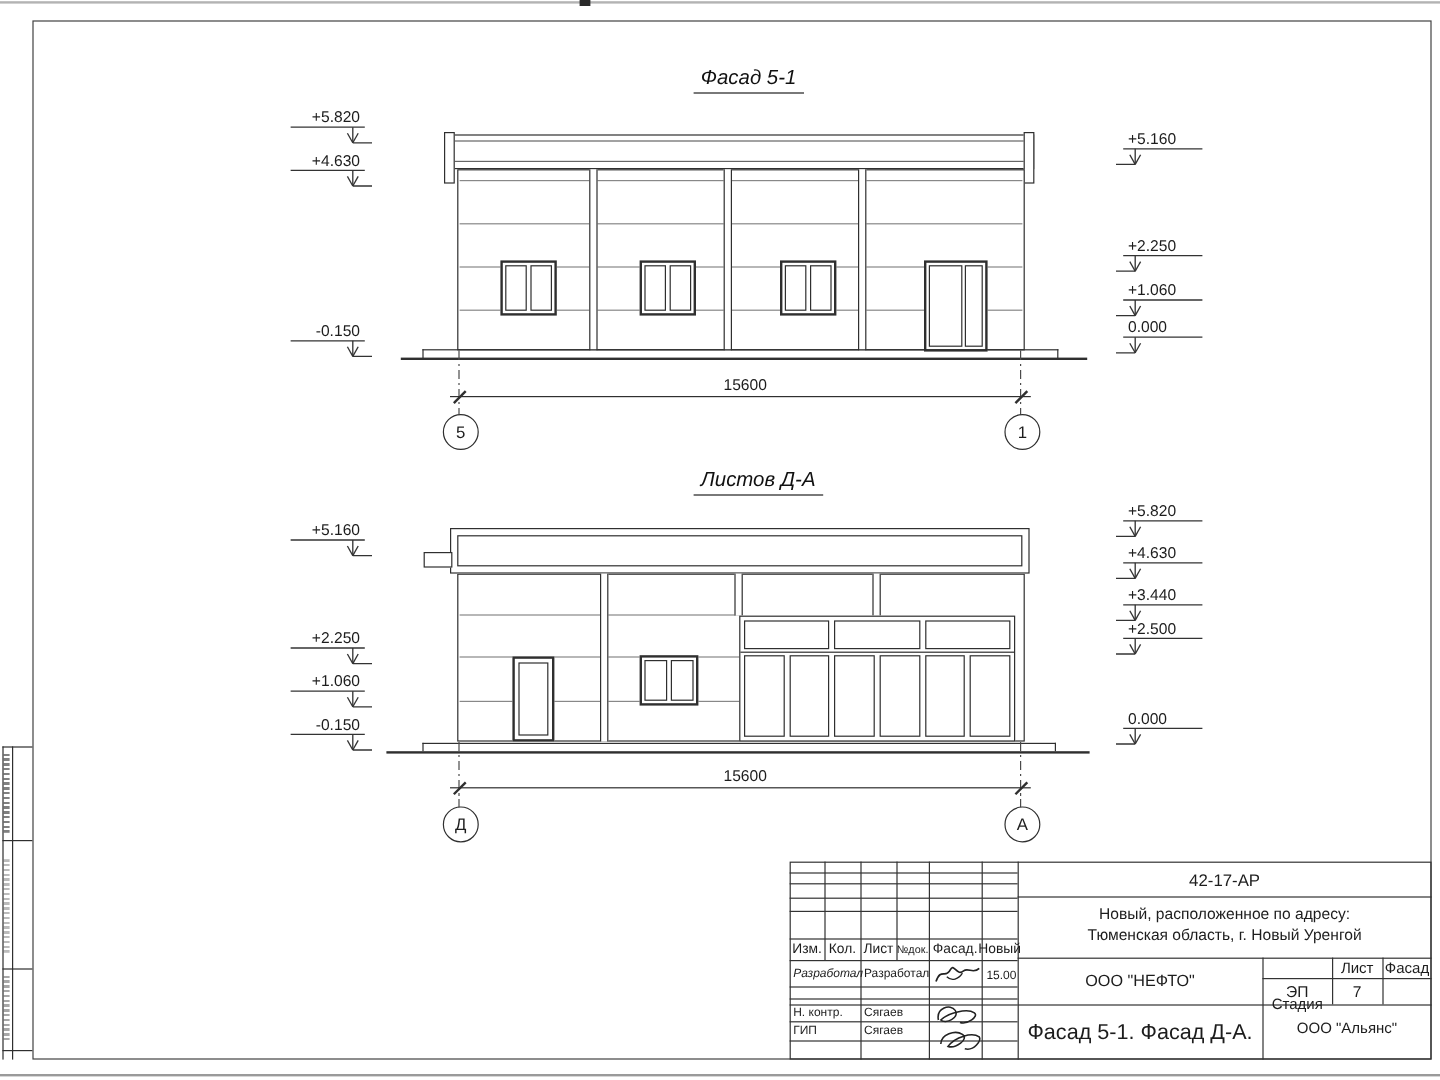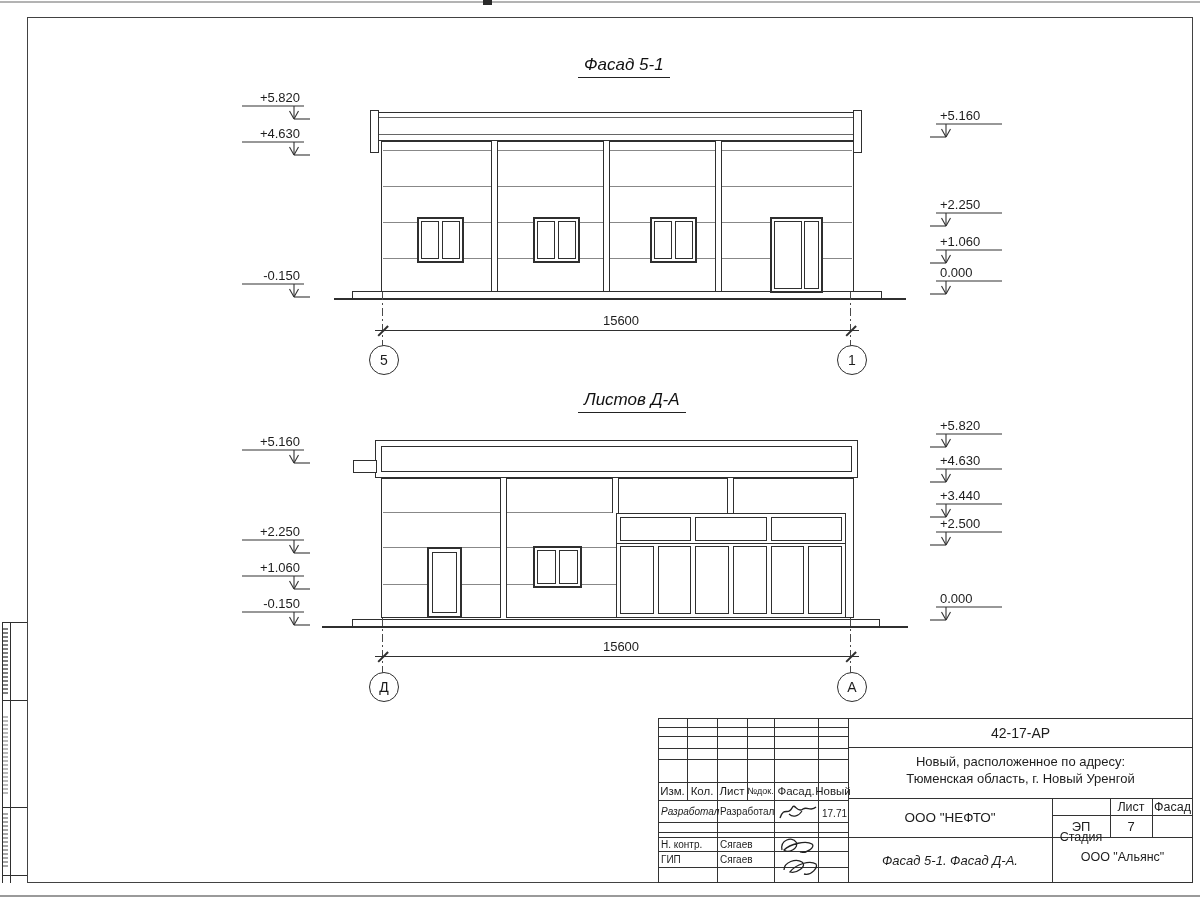--- a/index.html
+++ b/index.html
@@ -335,21 +335,21 @@
 
     <div class="tb-txt ctr" style="left:658px;top:783px;width:29px;height:16px;font-size:11.5px;">Изм.</div>
     <div class="tb-txt ctr" style="left:687px;top:783px;width:30px;height:16px;font-size:11.5px;">Кол.</div>
     <div class="tb-txt ctr" style="left:717px;top:783px;width:30px;height:16px;font-size:11.5px;">Лист</div>
     <div class="tb-txt ctr" style="left:747px;top:783px;width:27px;height:16px;font-size:9px;">№док.</div>
     <div class="tb-txt ctr" style="left:774px;top:783px;width:44px;height:16px;font-size:11.5px;">Фасад.</div>
     <div class="tb-txt ctr" style="left:818px;top:783px;width:30px;height:16px;font-size:11.5px;">Новый</div>
 
     <div class="tb-txt" style="left:661px;top:806px;font-size:10px;font-style:italic;">Разработал</div>
     <div class="tb-txt" style="left:720px;top:806px;font-size:10px;">Разработал</div>
-    <div class="tb-txt" style="left:822px;top:808px;font-size:10px;">17.71</div>
+    <div class="tb-txt" style="left:822px;top:808px;font-size:10px;">15.00</div>
     <div class="tb-txt" style="left:661px;top:839px;font-size:10px;">Н. контр.</div>
     <div class="tb-txt" style="left:720px;top:839px;font-size:10px;">Сягаев</div>
     <div class="tb-txt" style="left:661px;top:854px;font-size:10px;">ГИП</div>
     <div class="tb-txt" style="left:720px;top:854px;font-size:10px;">Сягаев</div>
 
     <svg class="abs" style="left:777px;top:800px;" width="42" height="24" viewBox="0 0 42 24">
       <path d="M3,18 C7,6 11,16 15,8 C18,2 20,14 26,9 C30,6 34,12 39,7" fill="none" stroke="#222" stroke-width="1.4"></path>
       <path d="M12,14 C16,18 22,16 25,11" fill="none" stroke="#222" stroke-width="1.1"></path>
     </svg>
     <svg class="abs" style="left:776px;top:834px;" width="44" height="46" viewBox="0 0 44 46">
@@ -368,17 +368,17 @@
     <div class="tb-txt ctr" style="left:848px;top:724px;width:345px;height:18px;font-size:14px;">42-17-АР</div>
     <div class="tb-txt ctr" style="left:848px;top:753px;width:345px;height:17px;font-size:13px;">Новый, расположенное по адресу:</div>
     <div class="tb-txt ctr" style="left:848px;top:770px;width:345px;height:17px;font-size:13px;">Тюменская область, г. Новый Уренгой</div>
     <div class="tb-txt ctr" style="left:848px;top:798px;width:204px;height:39px;font-size:13.5px;">ООО "НЕФТО"</div>
     <div class="tb-txt ctr" style="left:1052px;top:829px;width:58px;height:15px;font-size:12.5px;">Стадия</div>
     <div class="tb-txt ctr" style="left:1110px;top:799px;width:42px;height:15px;font-size:12.5px;">Лист</div>
     <div class="tb-txt ctr" style="left:1152px;top:799px;width:41px;height:15px;font-size:12.5px;overflow:hidden;">Фасад</div>
     <div class="tb-txt ctr" style="left:1052px;top:816px;width:58px;height:20px;font-size:13px;">ЭП</div>
     <div class="tb-txt ctr" style="left:1110px;top:816px;width:42px;height:20px;font-size:13px;">7</div>
     <div class="tb-txt ctr" style="left:1152px;top:816px;width:41px;height:20px;font-size:13px;"></div>
-    <div class="tb-txt ctr" style="left:848px;top:837px;width:204px;height:46px;font-size:13px;font-style:italic;">Фасад 5-1. Фасад Д-А.</div>
+    <div class="tb-txt ctr" style="left:848px;top:837px;width:204px;height:46px;font-size:18px;">Фасад 5-1. Фасад Д-А.</div>
     <div class="tb-txt ctr" style="left:1052px;top:837px;width:141px;height:40px;font-size:12.5px;">ООО "Альянс"</div>
   </div>
 
 </div>
 
 </body></html>

